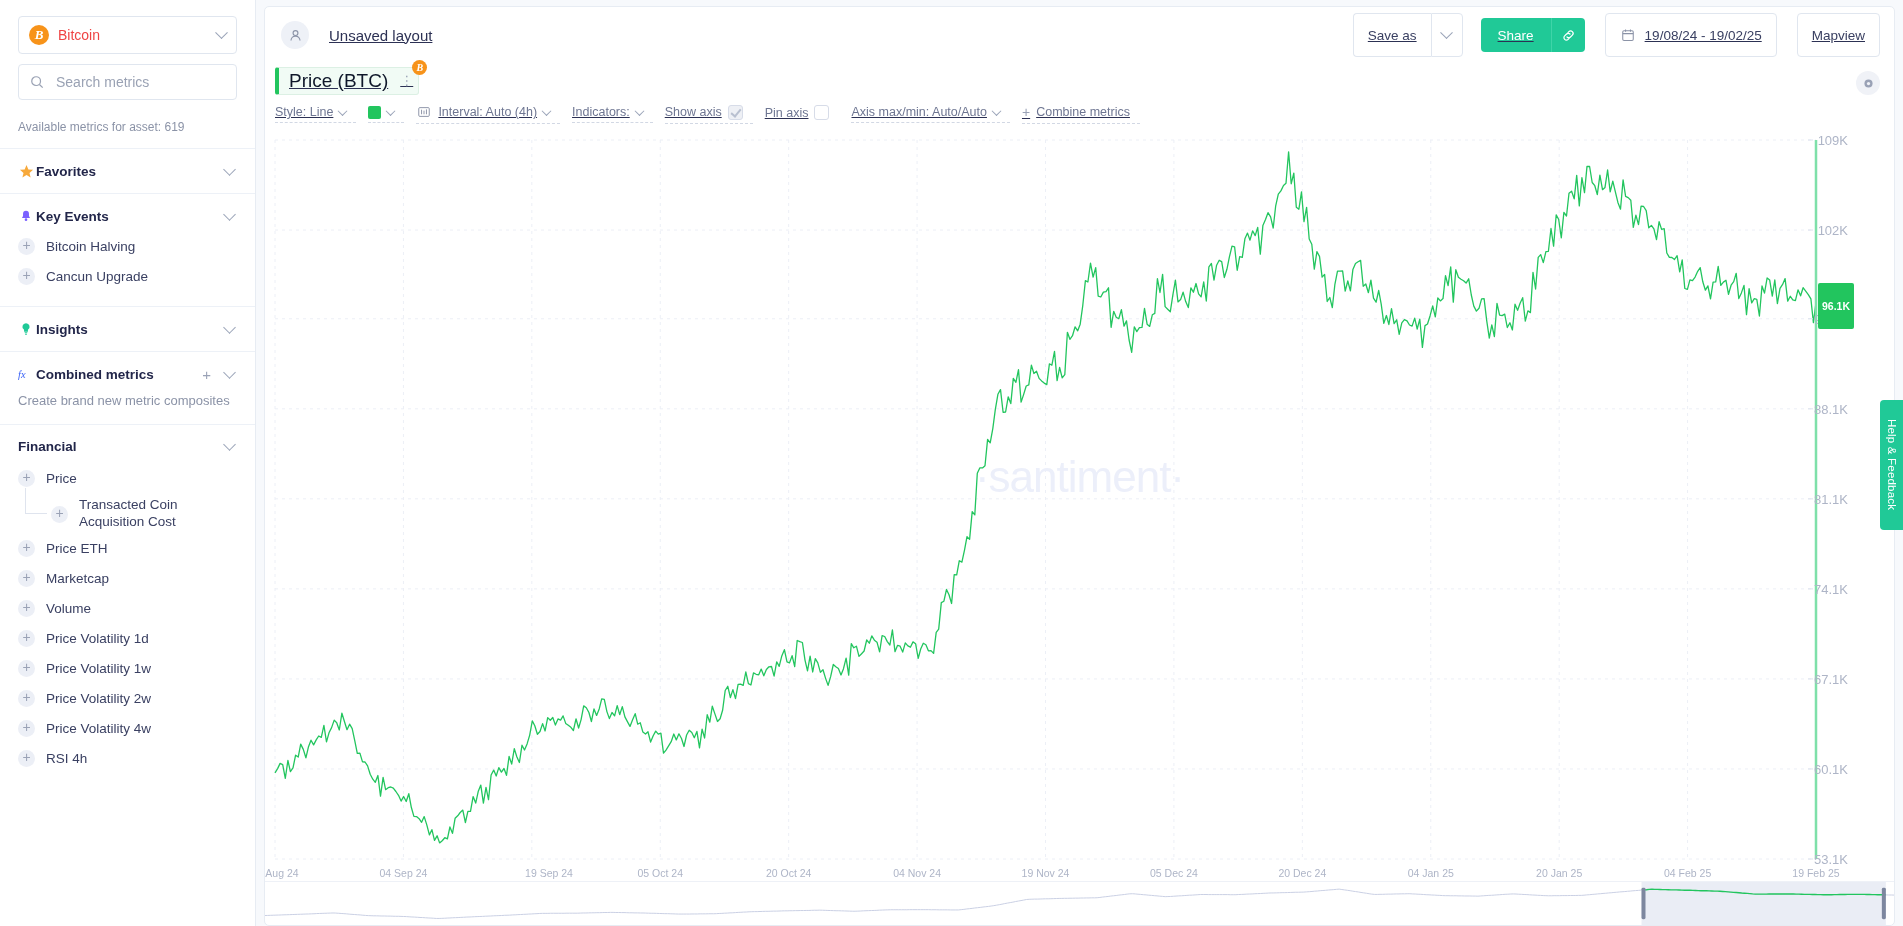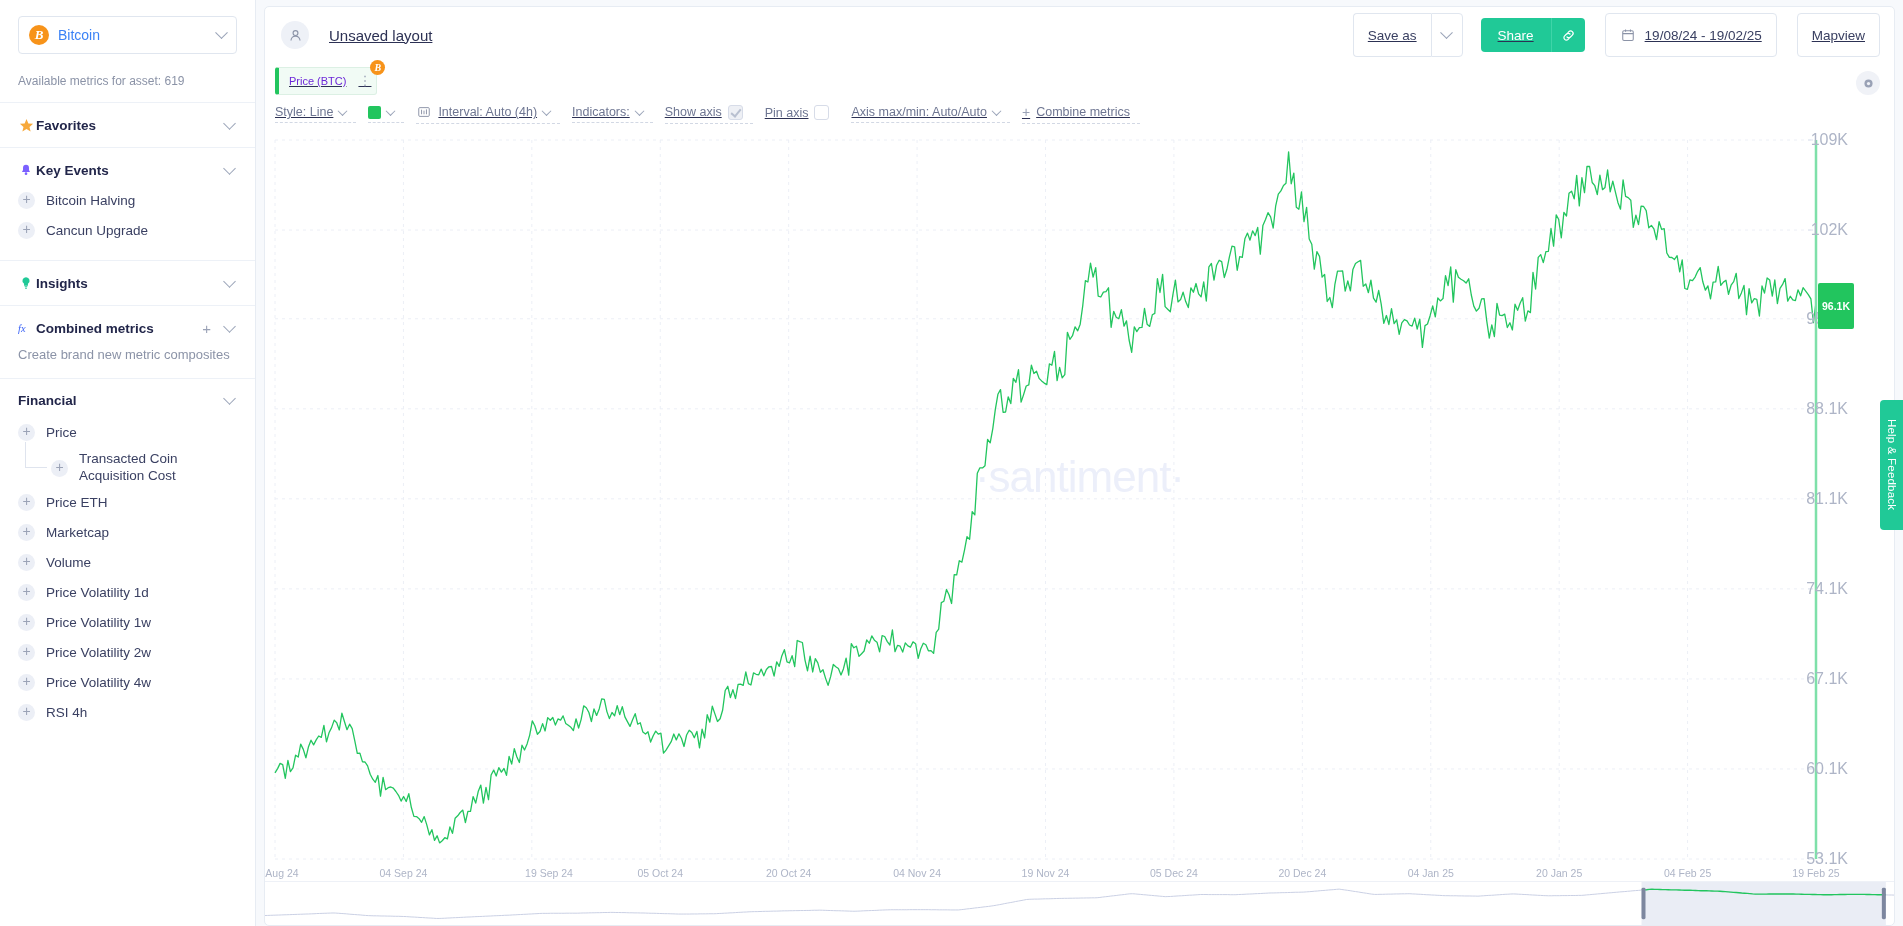--- a/index.html
+++ b/index.html
@@ -26,21 +26,21 @@
     display: flex; align-items: center; padding: 0 10px; gap: 9px;
     background: #fff; cursor: pointer;
   }
   .btc-coin {
     width: 20px; height: 20px; border-radius: 50%;
     background: #f7931a; color: #fff; font-size: 13px; font-weight: bold;
     display: flex; align-items: center; justify-content: center;
     font-style: italic; font-family: "Liberation Serif", serif;
     flex: 0 0 20px;
   }
-  .asset-name { font-size: 14px; color: #3b82f6; flex: 1; }
+  .asset-name { font-size: 14px; color: #ef4444; flex: 1; }
   .chev { width: 9px; height: 9px; border-right: 1.6px solid #9aa4b8; border-bottom: 1.6px solid #9aa4b8;
           transform: rotate(45deg) translate(-2px,-2px); flex:0 0 auto; }
   .search-box {
     margin-top: 10px; height: 36px; border: 1px solid #e0e6ef; border-radius: 4px;
     display: flex; align-items: center; padding: 0 10px; gap: 9px; background: #fff;
   }
   .search-box input {
     border: none; outline: none; font-size: 14px; color: #6b7389;
     font-family: "Liberation Sans", sans-serif; width: 100%; background: transparent;
   }
@@ -86,21 +86,21 @@
   .share-btn { background:#20c997; color:#fff; border:none; border-radius: 4px 0 0 4px; height:34px;
                display:flex; align-items:center; padding: 0 17px; font-size:13.5px; font-weight:500; cursor:pointer;}
   .link-btn { background:#20c997; border:none; border-left:1px solid #3fd4a8; border-radius: 0 4px 4px 0;
               width:34px; height:34px; display:flex; align-items:center; justify-content:center; cursor:pointer;}
   .date-btn { margin-left: 10px; gap: 9px; }
   .mapview-btn { margin-left: 10px; }
 
   .chip-row { padding: 4px 0 0 10px; display:flex; align-items:flex-start; position:relative; flex:0 0 auto;}
   .chip { position: relative; background:#f1fbf5; border:1px solid #dcf0e4; border-left:4px solid #22c55e;
           border-radius: 3px; height: 28px; display:flex; align-items:center; padding: 0 14px 0 10px; gap: 12px; cursor:pointer;}
-  .chip-label { font-size: 11px; color: #6d28d9; }
+  .chip-label { font-size: 19px; color: #0f172a; }
   .dots { color:#9aa2b6; font-size: 13px; letter-spacing:0; line-height:8px; width:4px;}
   .chip-badge { position:absolute; top:-8px; right:-9px; width:15px; height:15px; border-radius:50%;
                 background:#f7931a; color:#fff; font-size:10px; font-weight:bold; font-style:italic;
                 display:flex; align-items:center; justify-content:center; font-family:"Liberation Serif", serif;}
   .settings-dot { position:absolute; right:14px; top:8px; width:24px; height:24px; border-radius:50%;
                   background:#f0f2f7; display:flex; align-items:center; justify-content:center; cursor:pointer;}
 
   .ctrl-row { display:flex; align-items:center; gap: 0; padding: 9px 0 8px 10px; flex:0 0 auto; flex-wrap:nowrap;}
   .ctrl { display:flex; align-items:center; gap:6px; font-size:12.5px; color:#6e7692;
           border-bottom: 1px dashed #d2d8e4; padding: 0 10px 3px 0; margin-right:12px; cursor:pointer; white-space:nowrap;}
@@ -112,21 +112,21 @@
   .cb.checked:after { content:""; position:absolute; left:4px; top:1px; width:4px; height:8px;
                       border-right:2px solid #b9c0d0; border-bottom:2px solid #b9c0d0; transform:rotate(40deg);}
 
   
   .chart-wrap { flex:1; position:relative; min-height:0; margin: 0; }
   .chart-svg { position:absolute; inset:0; width:100%; height:100%; }
   .watermark { position:absolute; left:0; right:0; top:46%; text-align:center;
                font-size: 44px; color:#eceffa; letter-spacing:-1px; font-weight:400; transform:translateY(-50%);
                pointer-events:none; user-select:none;}
   .ylabels { position:absolute; right:0; top:0; bottom:0; width:78px; }
-  .ylab { position:absolute; right: 46px; font-size: 16px; color:#aeb5c7; transform:translateY(-50%);}
+  .ylab { position:absolute; right: 46px; font-size: 13px; color:#aeb5c7; transform:translateY(-50%);}
   .ycur { position:absolute; right: 40px; background:#22c55e; color:#fff; font-size:10.5px; font-weight:bold;
           padding: 17px 4px; border-radius:2px; transform:translateY(-50%);}
   .xlabels { position:absolute; left:0; right:0; bottom:0; height:22px;}
   .xlab { position:absolute; font-size:10.5px; color:#aeb5c7; transform:translateX(-50%); bottom:2px;}
   .mini { height: 44px; border-top:1px solid #eef1f7; position:relative; flex:0 0 44px;}
   .mini svg { position:absolute; inset:0; width:100%; height:100%;}
 
   .help-tab { position: fixed; right: 0; top: 400px; width: 23px; height: 130px; background:#20c997;
               border-radius: 4px 0 0 4px; color:#fff; font-size:11.5px; display:flex; align-items:center;
               justify-content:center; cursor:pointer; z-index: 20;}
@@ -136,20 +136,29 @@
 <body>
 
 <div class="app">
 
   <aside class="sidebar">
     <div class="sb-top">
       <div class="asset-select">
         <div class="btc-coin">B</div>
         <div class="asset-name">Bitcoin</div>
         <div class="chev"></div>
+      </div>
+      <div class="search-box">
+        <span class="ico">
+          <svg width="14" height="14" viewBox="0 0 16 16">
+              <circle cx="7" cy="7" r="5" fill="none" stroke="#9aa2b4" stroke-width="1.4"></circle>
+              <line x1="10.8" y1="10.8" x2="14.5" y2="14.5" stroke="#9aa2b4" stroke-width="1.4"></line>
+            </svg>
+        </span>
+        <input placeholder="Search metrics" style="">
       </div>
     </div>
     <div class="avail">Available metrics for asset: 619</div>
 
     <div class="sb-scroll">
 
       <div class="sb-section">
         <div class="sec-head">
           <span class="ico">
             <svg width="15" height="15" viewBox="0 0 16 16">

